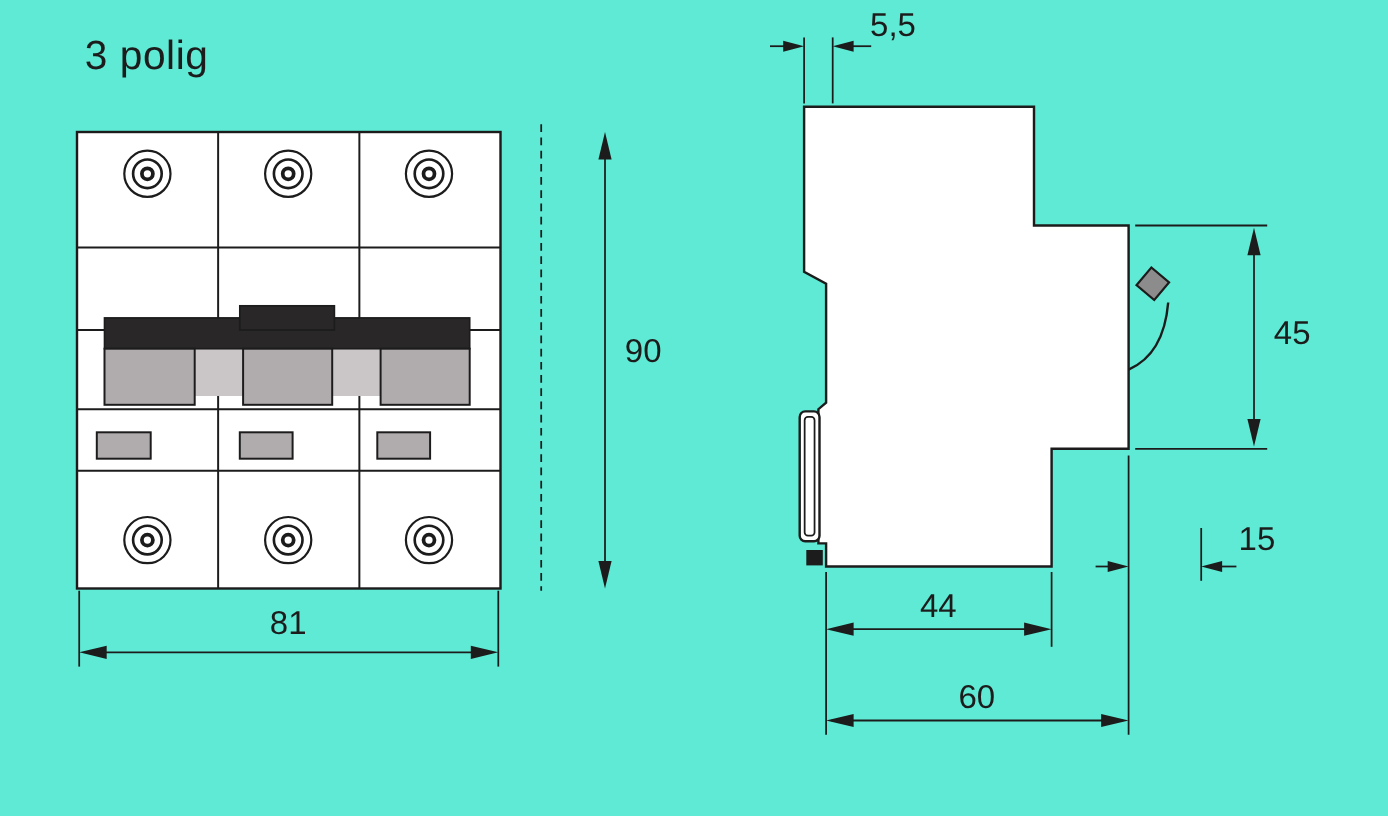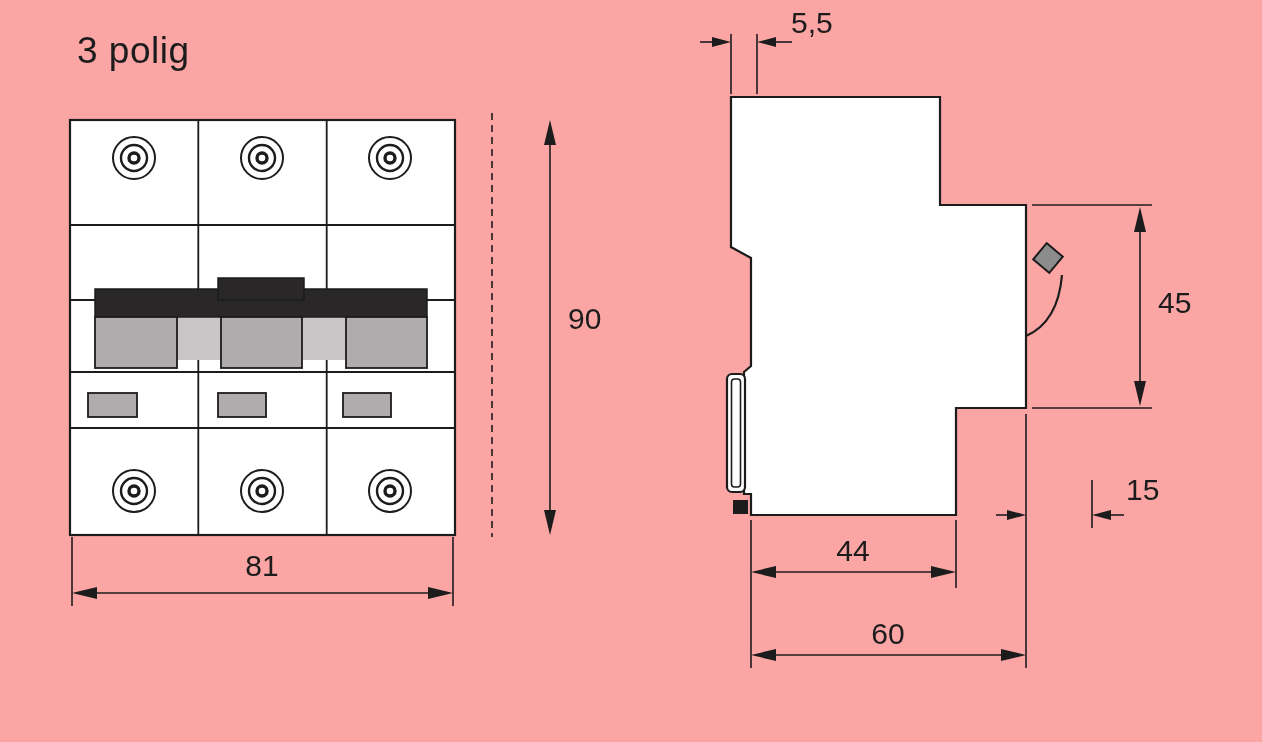--- a/index.html
+++ b/index.html
@@ -1,16 +1,16 @@
 <!DOCTYPE html>
 <html><head>
 <meta charset="utf-8">
 <style>
   html,body{margin:0;padding:0;background:#ffffff;}
-  .page{width:1262px;height:742px;position:relative;background:#fca5a5;overflow:hidden;
+  .page{width:1262px;height:742px;position:relative;background:#5eead4;overflow:hidden;
         font-family:"Liberation Sans","DejaVu Sans",sans-serif;}
   svg{display:block;}
   svg text{font-family:"Liberation Sans","DejaVu Sans",sans-serif;fill:#1c1c1c;}
   .t-title{font-size:37px;letter-spacing:0.5px;}
   .t-dim{font-size:30px;}
   .ln{stroke:#1c1c1c;fill:none;}
   .fw{fill:#ffffff;}
   .w-main{stroke-width:2.2;}
   .w-mid{stroke-width:1.8;}
   .w-dim{stroke-width:1.6;}

